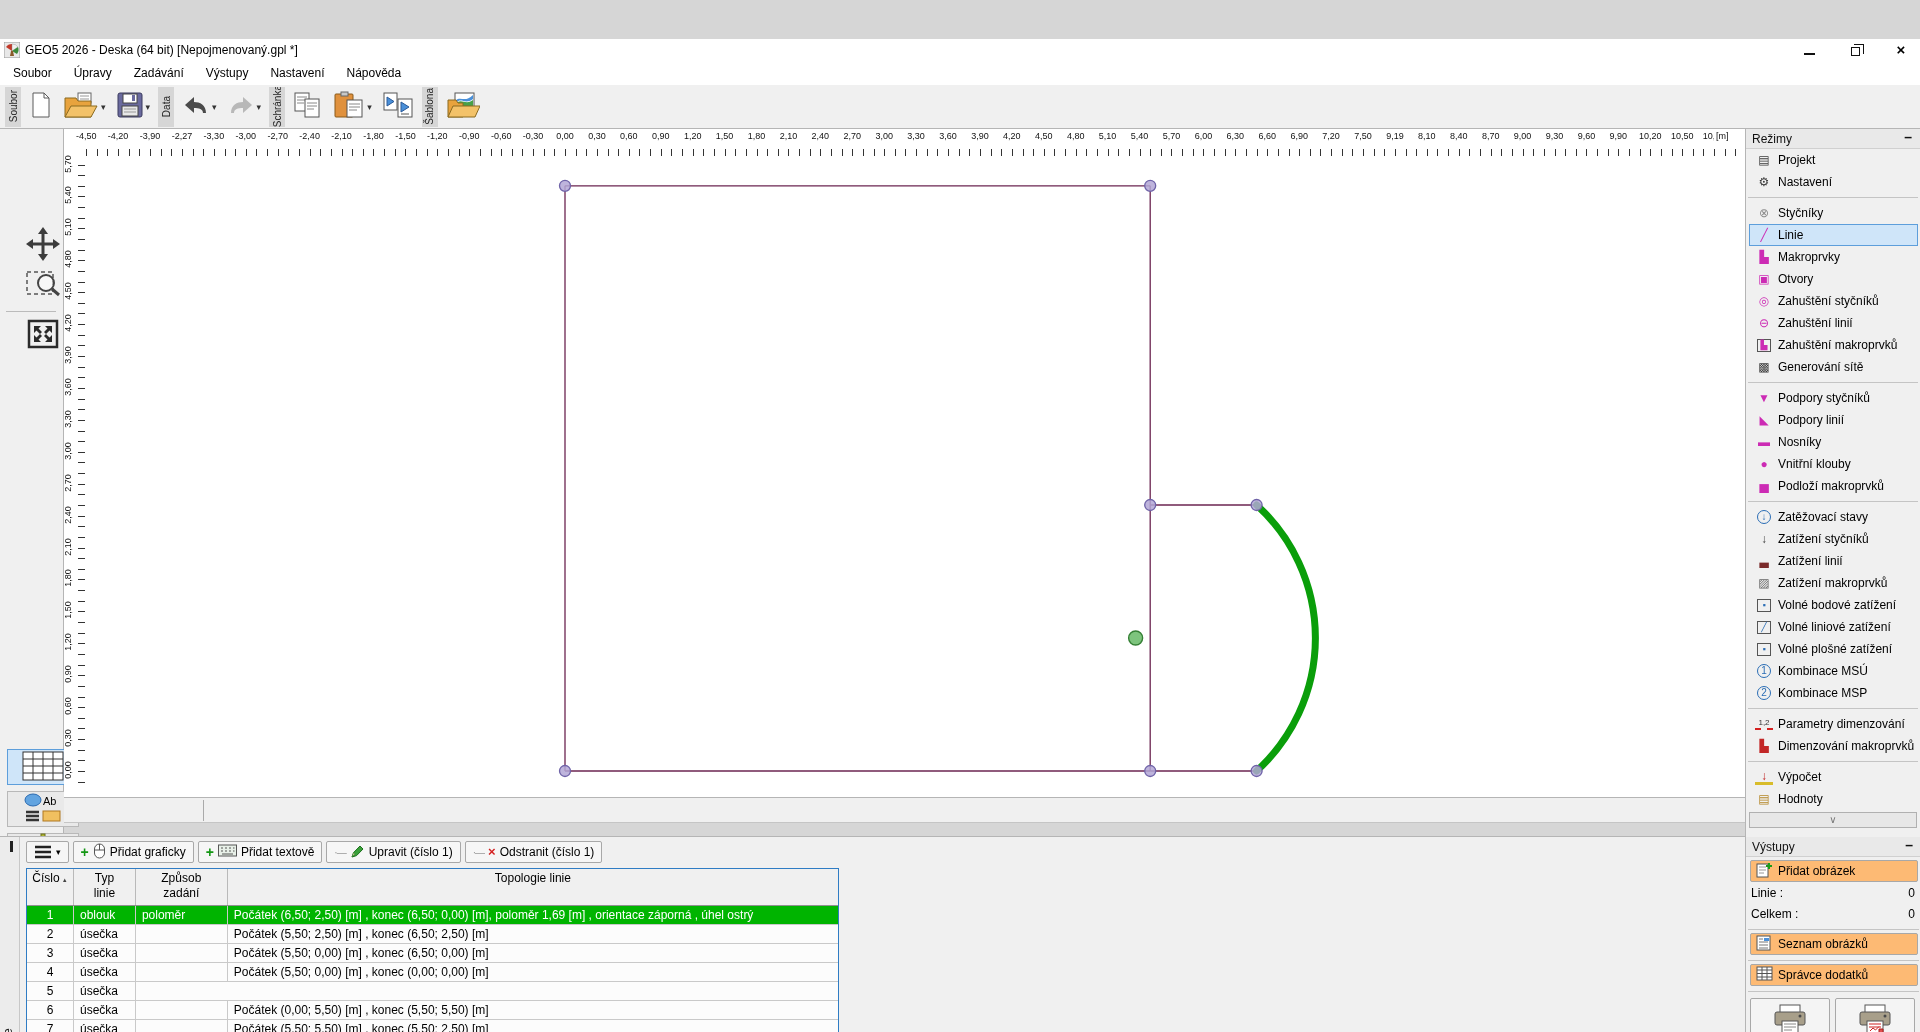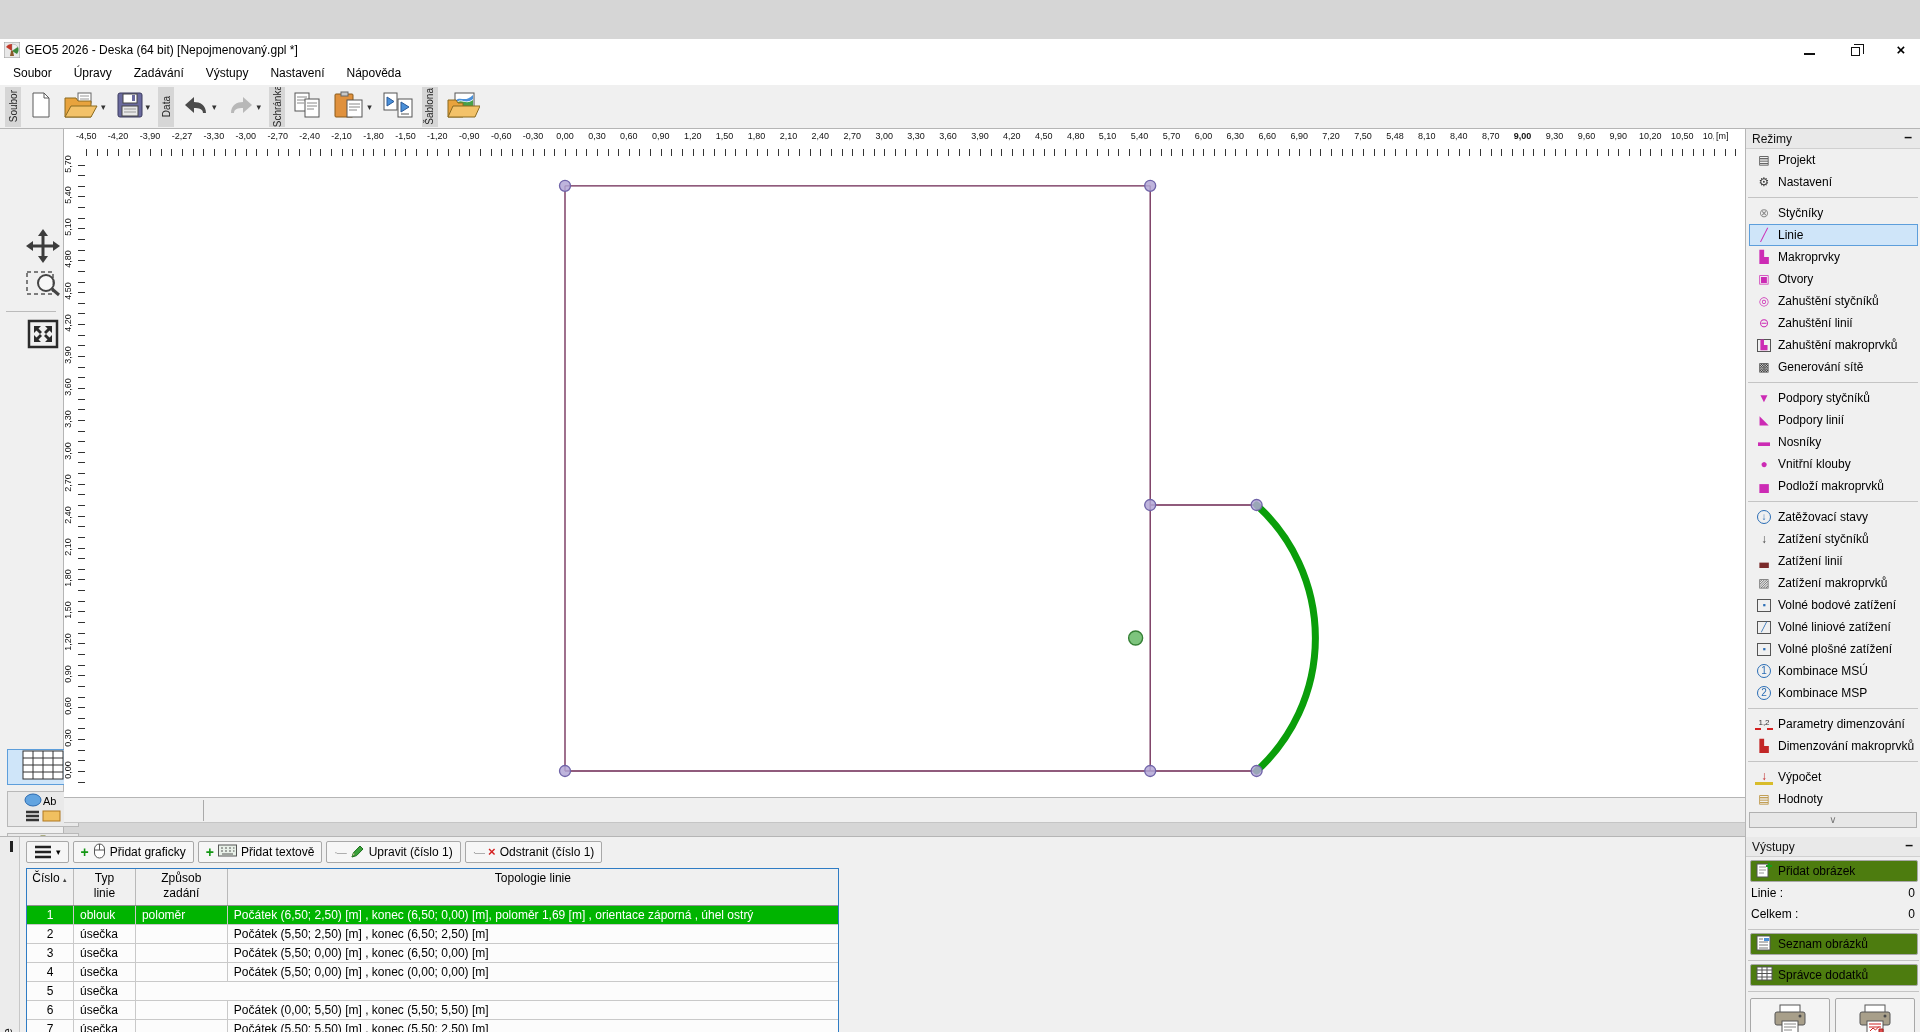--- a/index.html
+++ b/index.html
@@ -24,21 +24,21 @@
 
   
   #toolbar { left:0; top:46px; width:1920px; height:44px; background:#f0f0f0; border-bottom:1px solid #b5b5b5; display:flex; align-items:center; padding-left:2px; }
   .chip { width:16px; height:40px; background:#d6d6d6; margin:0 3px; display:flex; align-items:center; justify-content:center; overflow:hidden; }
   .chip span { writing-mode:vertical-rl; transform:rotate(180deg); font-size:10px; color:#222; white-space:nowrap; }
   .tbtn { display:inline-flex; align-items:center; height:38px; padding:2px 3px; margin:0 1px; border:1px solid transparent; }
   .tbtn .dd { font-size:9px; color:#333; margin-left:2px; }
 
   
   #left-toolbar { left:0; top:90px; width:64px; height:707px; background:#f0f0f0; border-right:1px solid #b5b5b5; }
-  .ltbtn { position:absolute; left:7px; width:72px; height:36px; display:flex; justify-content:center; border:1px solid transparent; }
+  .ltbtn { position:absolute; left:7px; width:72px; height:36px; display:flex; align-items:center; justify-content:center; border:1px solid transparent; }
   .ltbtn.selected { background:#cfe5f9; border:1px solid #5d9edb; }
   .ltbtn.boxed { background:#e9e9e9; border:1px solid #b8b8b8; }
   .lt-sep { position:absolute; left:6px; width:50px; border-top:1px solid #bbb; }
 
   
   #draw-region { left:64px; top:90px; width:1681px; height:668px; background:#fff; }
   #scene { position:absolute; left:0; top:0; }
   .ruler-label { position:absolute; font-size:9px; color:#111; transform:translateX(-50%); white-space:nowrap; }
   #ruler-top-labels { position:absolute; left:0; top:2px; width:1650px; height:12px; overflow:hidden; }
   #ruler-unit-top { position:absolute; left:1652px; top:2px; font-size:9px; color:#111; }
@@ -84,21 +84,21 @@
   .mode-icon.ring { border:1.4px solid currentColor; border-radius:50%; width:14px; min-width:14px; height:14px; font-size:10px; margin:0 2px; }
   .mode-icon.box { border:1.2px solid #555; width:14px; min-width:14px; height:13px; font-size:9px; margin:0 2px; }
   .mode-icon.redline { border-bottom:2px dashed #d42020; font-size:8px; height:12px; }
   .mode-icon.yellowline { border-bottom:3px solid #d8bc2a; font-size:12px; height:15px; }
   .mode-label { font-size:12px; white-space:nowrap; }
   .group-sep { border-top:1px solid #c4c4c4; margin:4px 2px 4px 2px; }
   #regimes-chevron { margin:2px 3px 0 3px; height:16px; background:#e7e7e7; border:1px solid #b0b0b0; text-align:center; font-size:10px; color:#777; line-height:14px; }
 
   
   #outputs { position:absolute; left:0px; top:708px; width:175px; }
-  .out-btn { margin:3px 3px 0 4px; height:22px; background:#4d7c0f; border:1px solid #a8a8a8; border-radius:2px; display:flex; align-items:center; gap:5px; padding:8px 5px; font-size:12px; white-space:nowrap; }
+  .out-btn { margin:3px 3px 0 4px; height:22px; background:#fdba74; border:1px solid #a8a8a8; border-radius:2px; display:flex; align-items:center; gap:5px; padding:8px 5px; font-size:12px; white-space:nowrap; }
   .out-row { display:flex; justify-content:space-between; padding:4px 6px 3px 5px; font-size:12px; }
   .out-sep { border-top:1px solid #c4c4c4; margin:5px 2px 2px 2px; }
   #print-row { display:flex; gap:5px; margin:6px 3px 0 4px; }
   .print-btn { width:80px; height:44px; background:#f4f4f4; border:1px solid #a8a8a8; border-radius:2px; display:flex; align-items:center; justify-content:center; }
 </style>
 </head>
 <body>
 
 <div class="abs" id="titlebar">
   <svg id="app-icon" viewBox="0 0 16 16">
@@ -317,25 +317,25 @@
       <span class="ruler-label" style="left: 1011.72px;">4,80</span>
       <span class="ruler-label" style="left: 1043.64px;">5,10</span>
       <span class="ruler-label" style="left: 1075.56px;">5,40</span>
       <span class="ruler-label" style="left: 1107.48px;">5,70</span>
       <span class="ruler-label" style="left: 1139.4px;">6,00</span>
       <span class="ruler-label" style="left: 1171.32px;">6,30</span>
       <span class="ruler-label" style="left: 1203.24px;">6,60</span>
       <span class="ruler-label" style="left: 1235.16px;">6,90</span>
       <span class="ruler-label" style="left: 1267.08px;">7,20</span>
       <span class="ruler-label" style="left: 1299px;">7,50</span>
-      <span class="ruler-label" style="left: 1330.92px;">5,48</span>
+      <span class="ruler-label" style="left: 1330.92px;">9,19</span>
       <span class="ruler-label" style="left: 1362.84px;">8,10</span>
       <span class="ruler-label" style="left: 1394.76px;">8,40</span>
       <span class="ruler-label" style="left: 1426.68px;">8,70</span>
-      <span class="ruler-label" style="left: 1458.6px; font-weight: bold;">9,00</span>
+      <span class="ruler-label" style="left: 1458.6px;">9,00</span>
       <span class="ruler-label" style="left: 1490.52px;">9,30</span>
       <span class="ruler-label" style="left: 1522.44px;">9,60</span>
       <span class="ruler-label" style="left: 1554.36px;">9,90</span>
       <span class="ruler-label" style="left: 1586.28px;">10,20</span>
       <span class="ruler-label" style="left: 1618.2px;">10,50</span>
       <span class="ruler-label" style="left: 1650.12px;">10,80</span>
     </div>
   <span id="ruler-unit-top">[m]</span>
   <div id="ruler-left-labels">
       <span class="vruler-label" style="top: 636px;">0,00</span>

